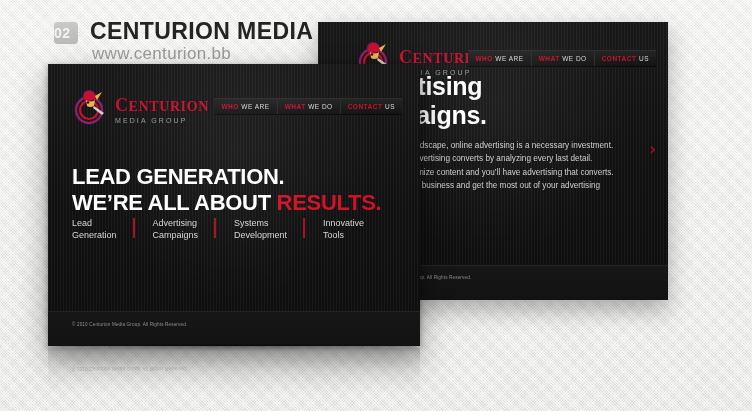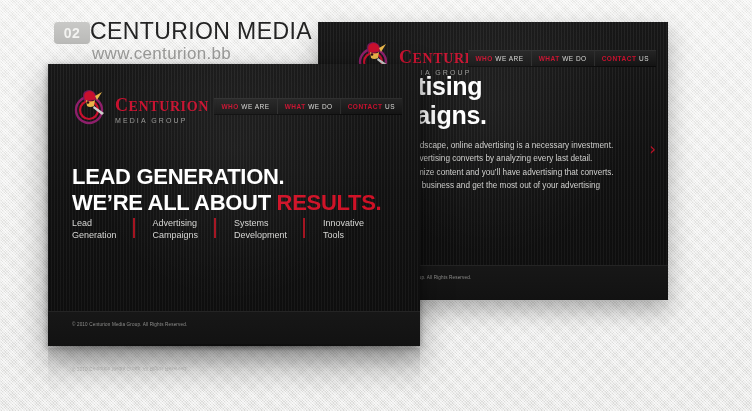--- a/index.html
+++ b/index.html
@@ -8,27 +8,27 @@
     font-family:"Liberation Sans", sans-serif;
     background:
       repeating-linear-gradient(45deg, rgba(255,255,255,.55) 0 1px, rgba(0,0,0,.025) 1px 2px),
       repeating-linear-gradient(-45deg, rgba(255,255,255,.45) 0 1px, rgba(0,0,0,.02) 1px 2px),
       linear-gradient(180deg,#f2f2f0 0%,#ebebe9 55%,#e4e4e2 100%);
   }
 
   
   .page-header{position:absolute;left:0;top:0;width:752px;height:60px;}
   .badge{
-    position:absolute;left:54px;top:22px;width:36px;height:22px;border-radius:4px;
+    position:absolute;left:54px;top:22px;width:24px;height:22px;border-radius:4px;
     background:linear-gradient(180deg,#c9c9c7,#b9b9b7);
-    color:#f3f3f1;font-size:14px;font-weight:bold;line-height:22px;text-align:center;
+    color:#f3f3f1;font-size:14px;font-weight:bold;line-height:22px;
     letter-spacing:.5px;
   }
   .brand-title{
-    position:absolute;left:90px;top:18px;font-size:23px;font-weight:normal;
+    position:absolute;left:90px;top:18px;font-size:23px;font-weight:bold;
     color:#242424;letter-spacing:.4px;
   }
   .brand-url{
     position:absolute;left:92px;top:44px;font-size:17px;color:#9b9b99;letter-spacing:.3px;
   }
 
   
   .win{position:absolute;overflow:hidden;background:#141414;}
   .win .texture{
     position:absolute;inset:0;

